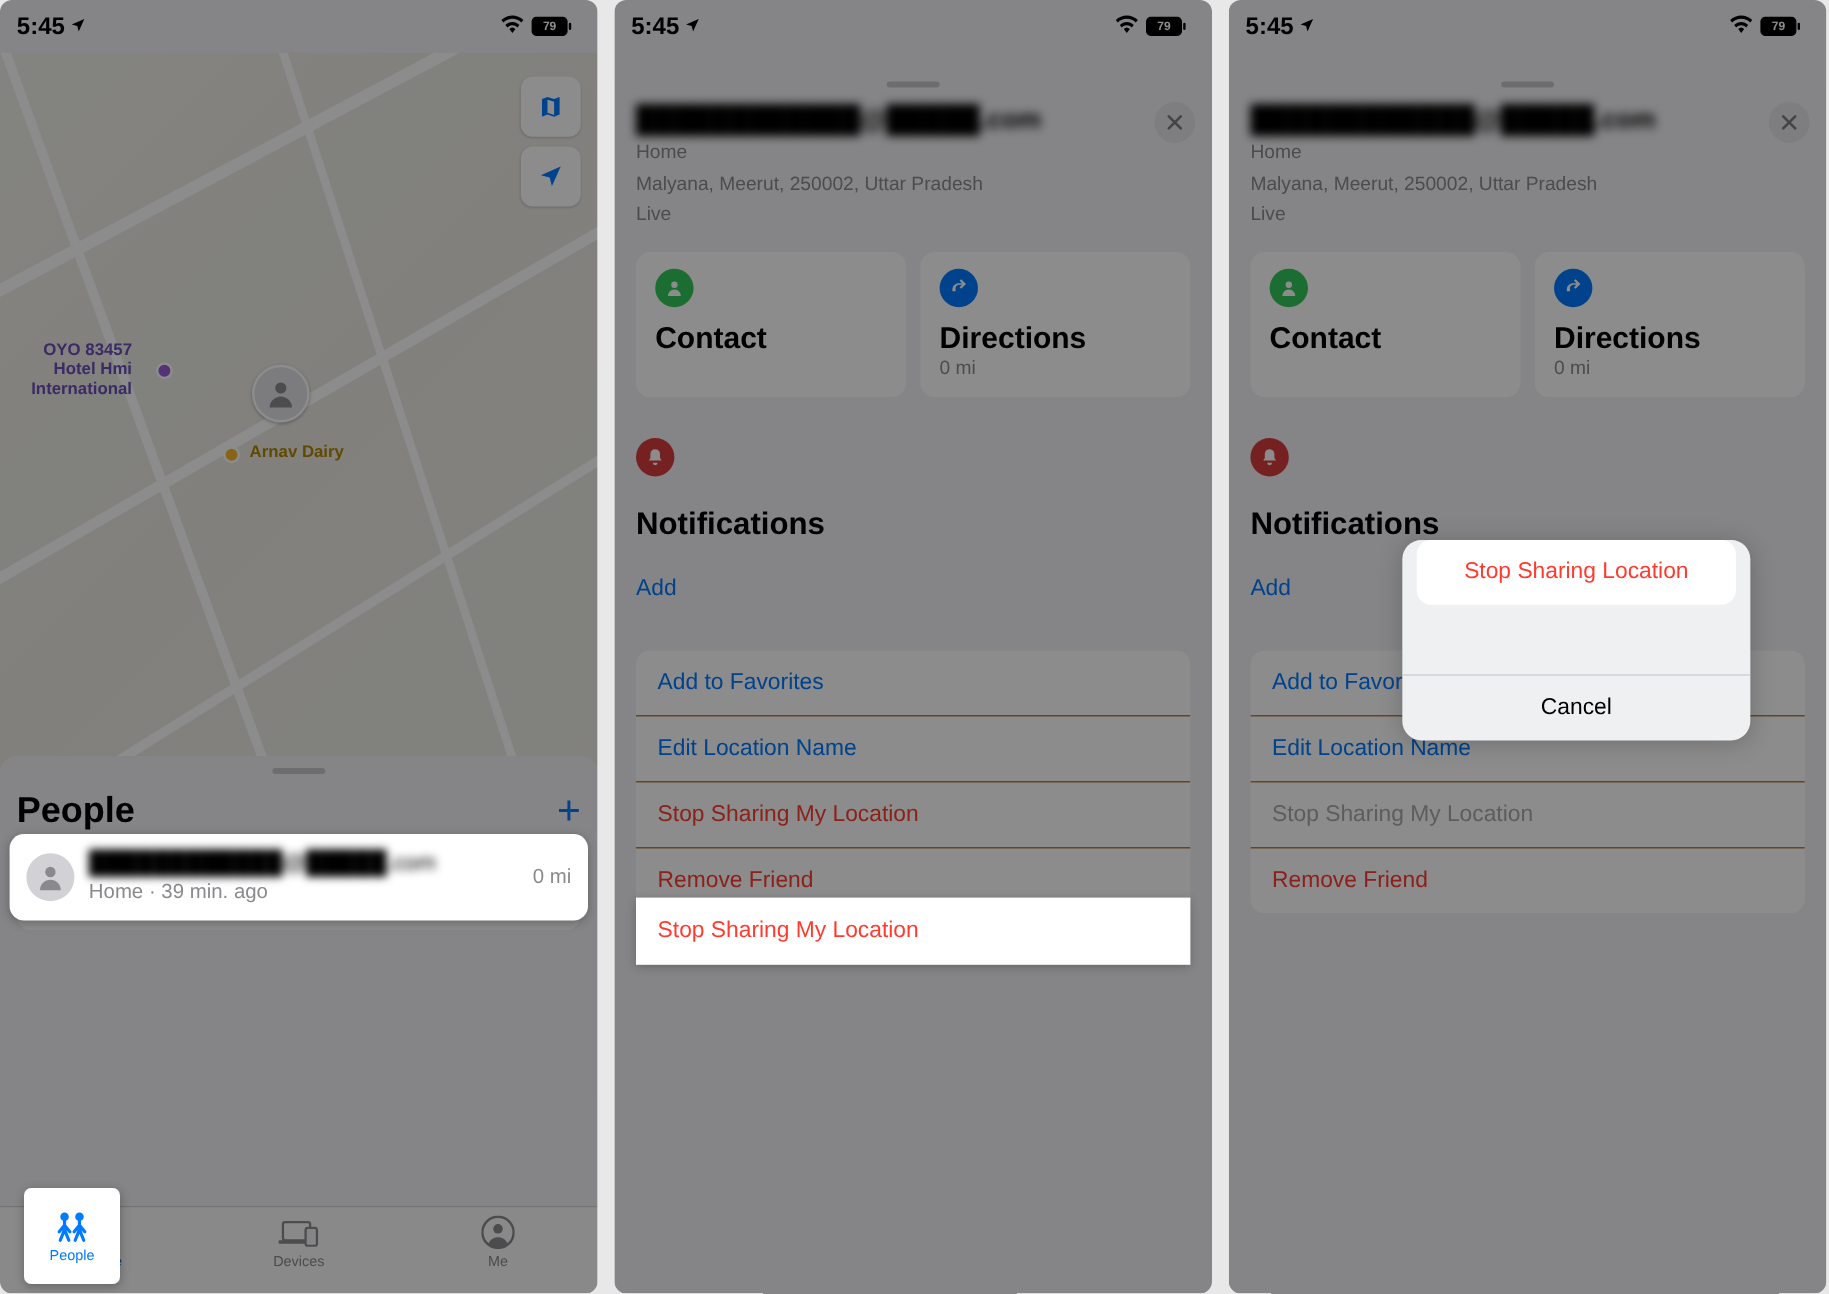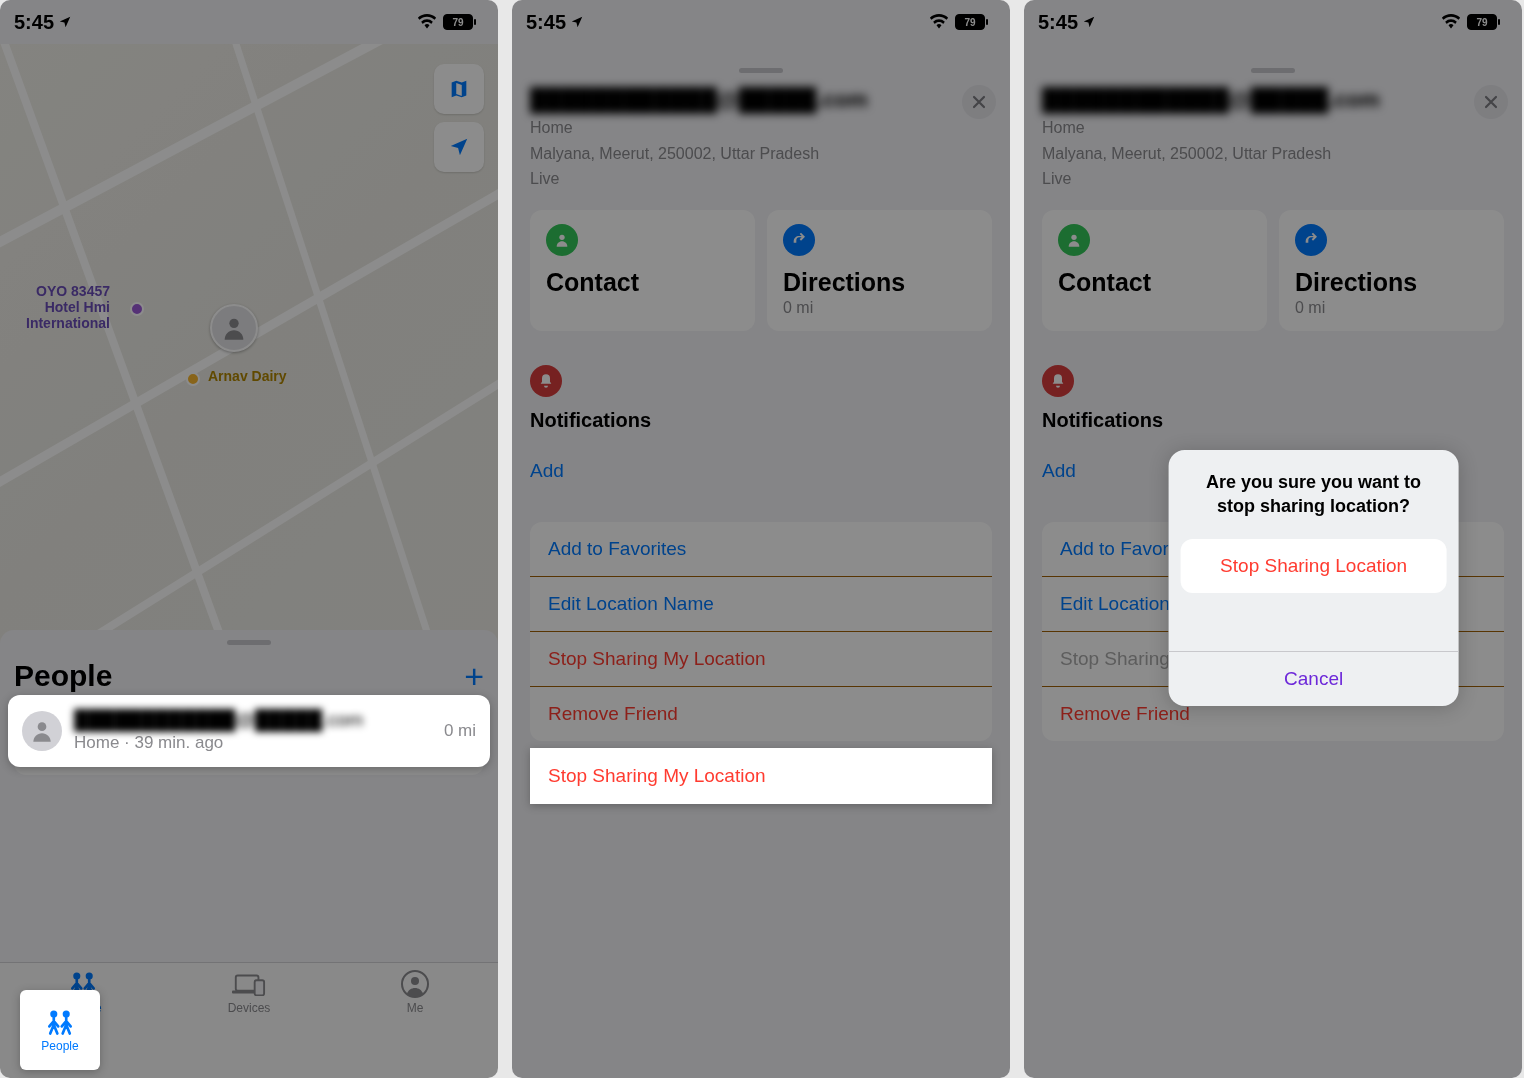--- a/index.html
+++ b/index.html
@@ -90,21 +90,21 @@
     background:#fff; border-radius:12px; padding: 14px;
     display:flex; align-items:center; gap:12px;
   }
   .avatar { width:40px; height:40px; border-radius:50%; background:#d1d1d6; display:flex; align-items:center; justify-content:center; }
   .person-text { flex:1; }
   .person-text .name { font-size:19px; font-weight:500; color:#000; filter: blur(3.5px); }
   .person-text .meta { font-size:17px; color:#8a8a8e; margin-top:2px; }
   .distance { font-size:17px; color:#8a8a8e; }
 
   .tab-bar {
-    position:absolute; bottom:0; left:0; right:0; height:116px;
+    position:absolute; bottom:0; left:0; right:0; height:73px;
     background:#fafafa; border-top:1px solid #d1d1d6;
     display:flex; padding-top:6px;
   }
   .tab { flex:1; display:flex; flex-direction:column; align-items:center; gap:2px; font-size:12px; color:#8a8a8e; }
   .tab.active { color:#007aff; }
   .tab .ticon { font-size:28px; height:30px; display:flex; align-items:center; }
 
   
   .sheet {
     background:#f2f2f6;
@@ -123,21 +123,21 @@
   }
 
   .tiles { display:flex; gap:12px; padding: 8px 18px; }
   .tile { flex:1; background:#fff; border-radius:12px; padding: 14px 16px; }
   .tile .ticon-circle { width:32px; height:32px; border-radius:50%; display:flex; align-items:center; justify-content:center; color:#fff; font-size:16px; }
   .tile .tlabel { font-size:25px; font-weight:600; margin-top:12px; }
   .tile .tsub { font-size:16px; color:#8a8a8e; margin-top:2px; }
 
   .section-header { padding: 26px 18px 12px; }
   .section-header .sicon { width:32px; height:32px; border-radius:50%; background:#d83c3c; color:#fff; display:flex; align-items:center; justify-content:center; font-size:16px; }
-  .section-header .slabel { font-size:20px; font-weight:600; margin-top:12px; }
+  .section-header .slabel { font-size:26px; font-weight:600; margin-top:24px; }
 
   .link-row { font-size:19px; padding: 16px 18px; }
   .link-blue { color:#007aff; }
   .link-red { color:#ff3b30; }
   .block2 { background:#fff; border-radius:12px; margin: 10px 18px 0; overflow:hidden; }
   .block2 .link-row { border-top:1px solid #a16207; }
   .block2 .link-row:first-child { border-top:none; }
 
   
   .highlight-1 {
@@ -158,21 +158,21 @@
     top: 450px; width: 290px;
     background:#eef0f2; border-radius:16px;
     text-align:center;
     backdrop-filter: blur(20px);
     box-shadow: 0 2px 20px rgba(0,0,0,0.2);
   }
   .alert .msg { padding: 20px 18px; font-size:18px; font-weight:600; color:#000; line-height:1.35; }
   .alert .actions { display:flex; flex-direction:column;gap:48px; }
   .alert .abtn { padding: 16px; font-size:19px; border-top:1px solid #c8c8cc; }
   .alert .abtn.primary { background:#fff; color:#ff3b30; border-radius:12px; margin: 0 12px 10px; border-top:none; font-weight:500; }
-  .alert .abtn.cancel { color:#6d28d9; font-weight:500; }
+  .alert .abtn.cancel { color:#000000; font-weight:500; }
 </style>
 </head>
 <body>
 
 <div class="phone">
   <div class="status-bar">
     <div class="status-left">
       <span>5:45</span>
       <span>
         <svg width="14" height="14" viewBox="0 0 24 24">
@@ -465,19 +465,18 @@
       <div class="link-row link-blue">Add to Favorites</div>
       <div class="link-row link-blue">Edit Location Name</div>
       <div class="link-row" style="color:#aaa">Stop Sharing My Location</div>
       <div class="link-row link-red">Remove Friend</div>
     </div>
   </div>
 
   <div class="dim-overlay"></div>
 
   <div class="alert">
-    <div class="msg">Are you sure you want to stop sharing location?</div>
     <div class="actions">
       <div class="abtn primary">Stop Sharing Location</div>
       <div class="abtn cancel">Cancel</div>
     </div>
   </div>
 </div>
 
 </body></html>

